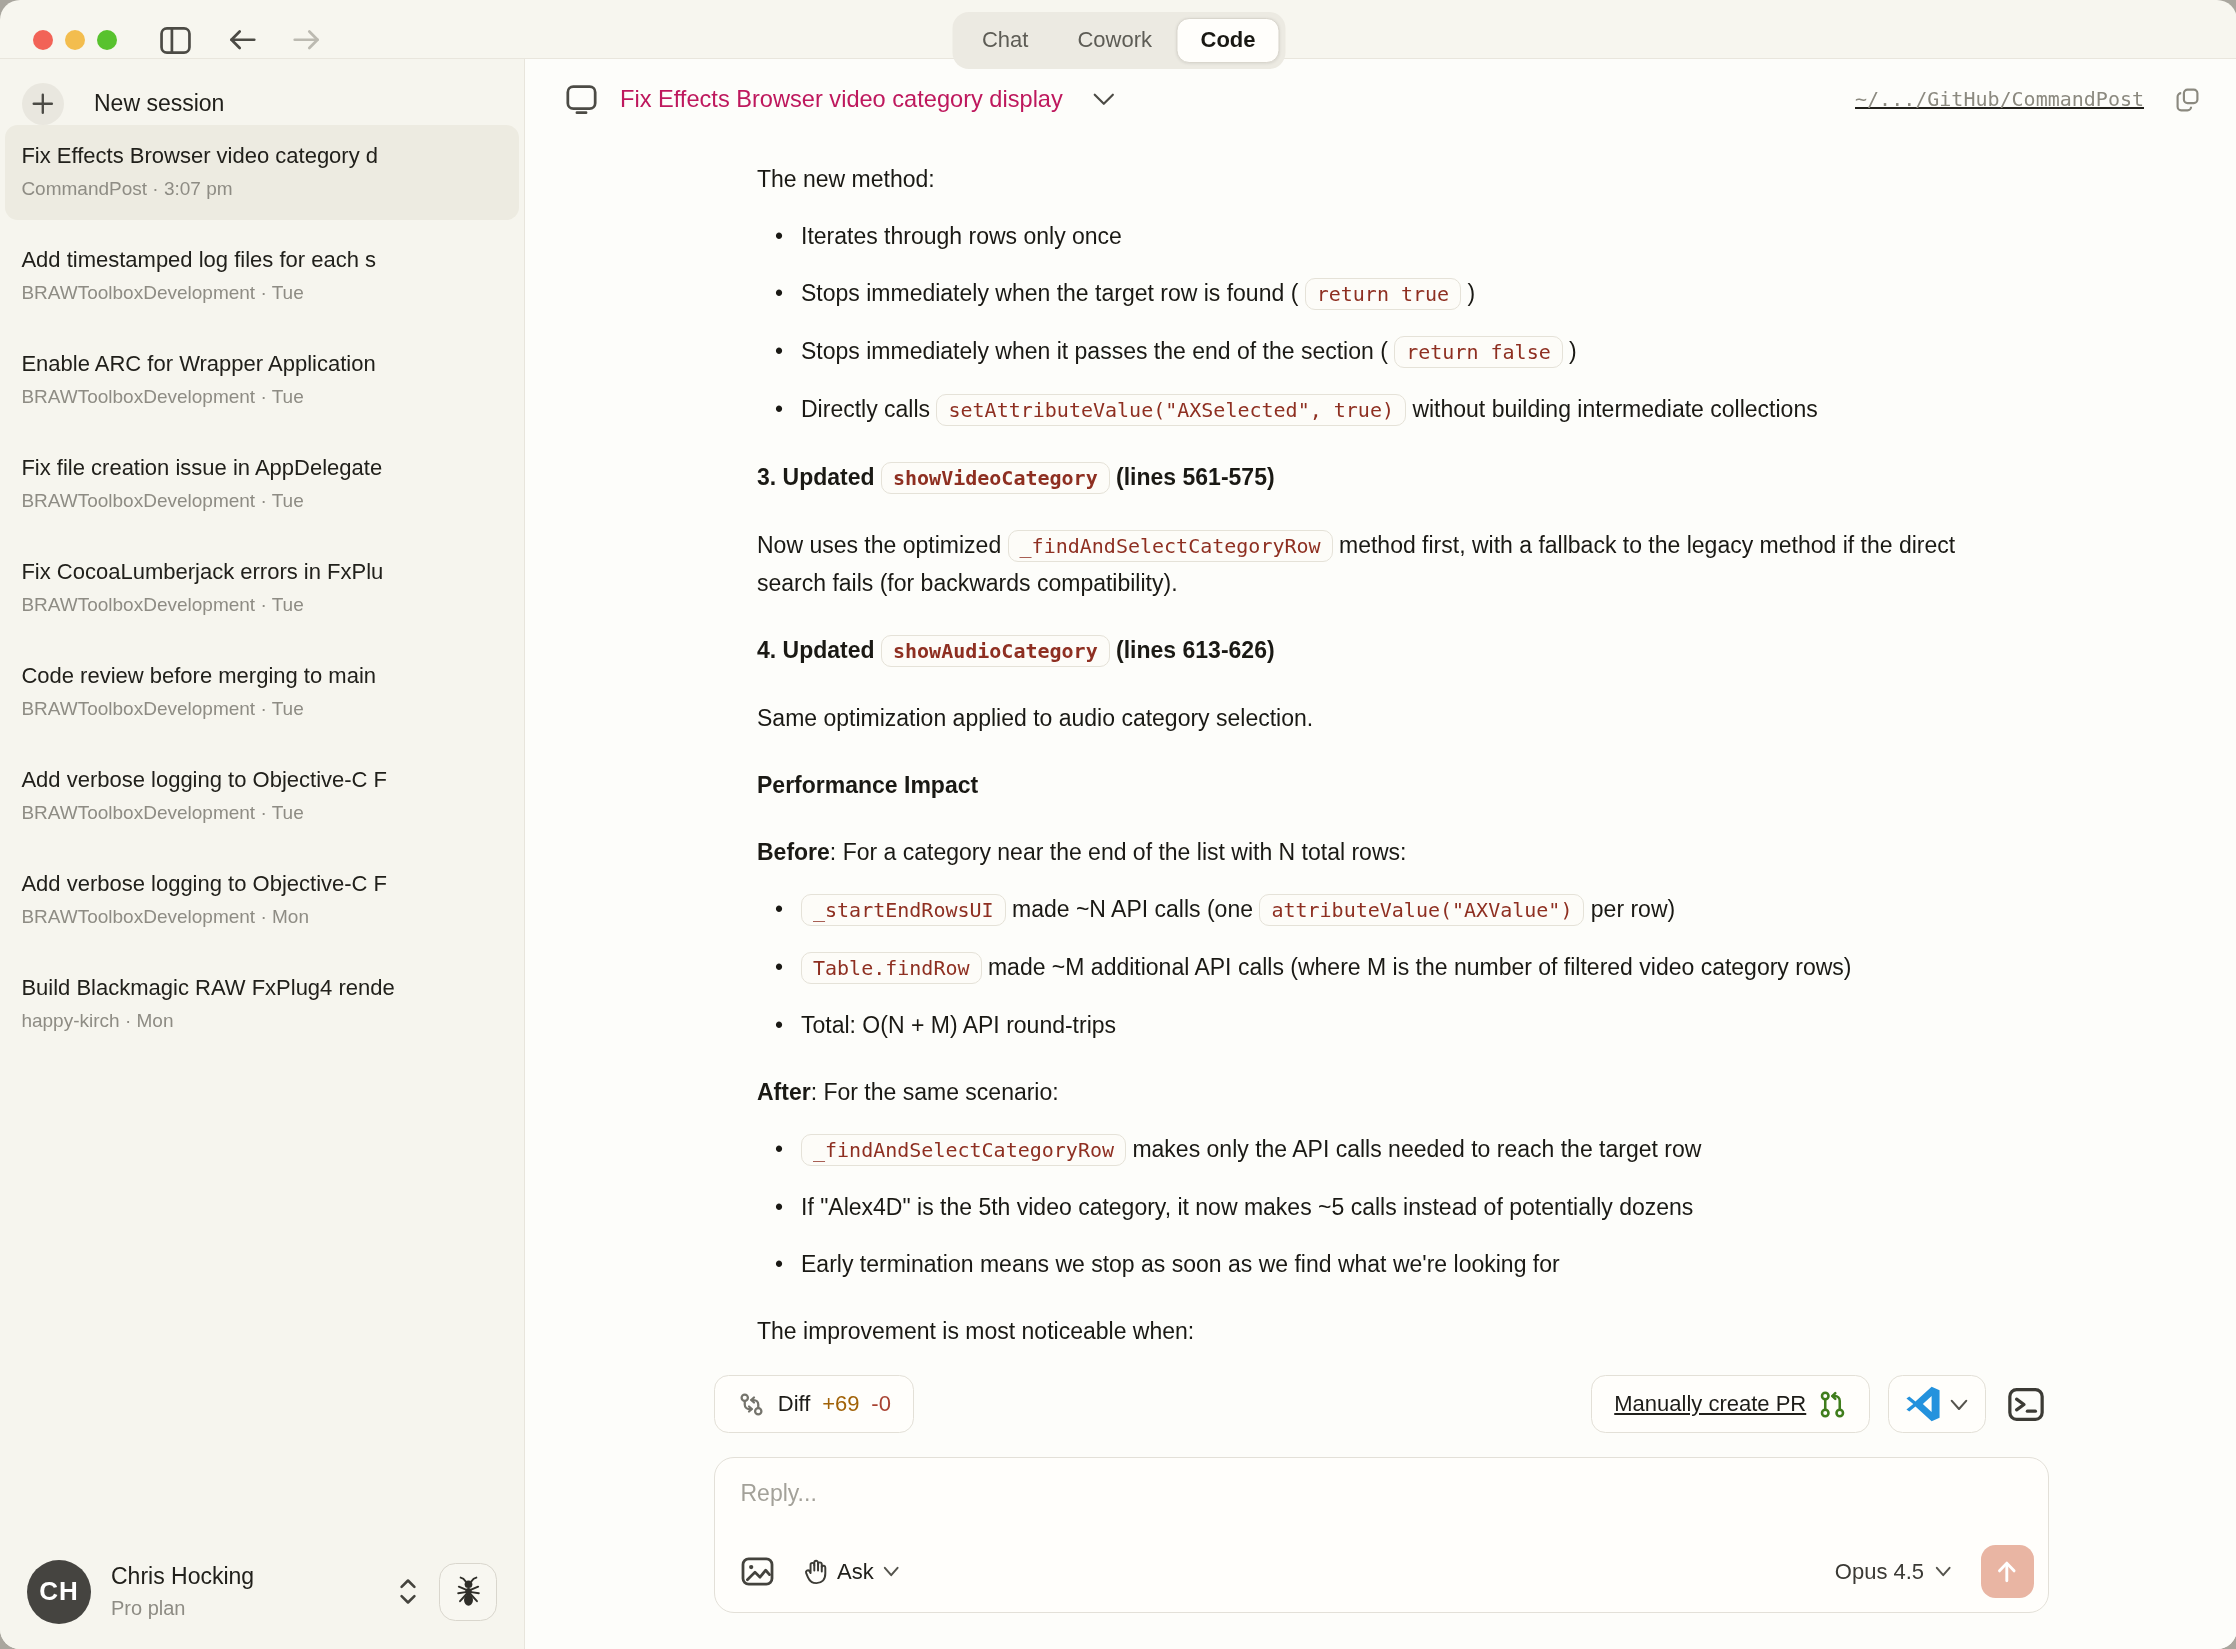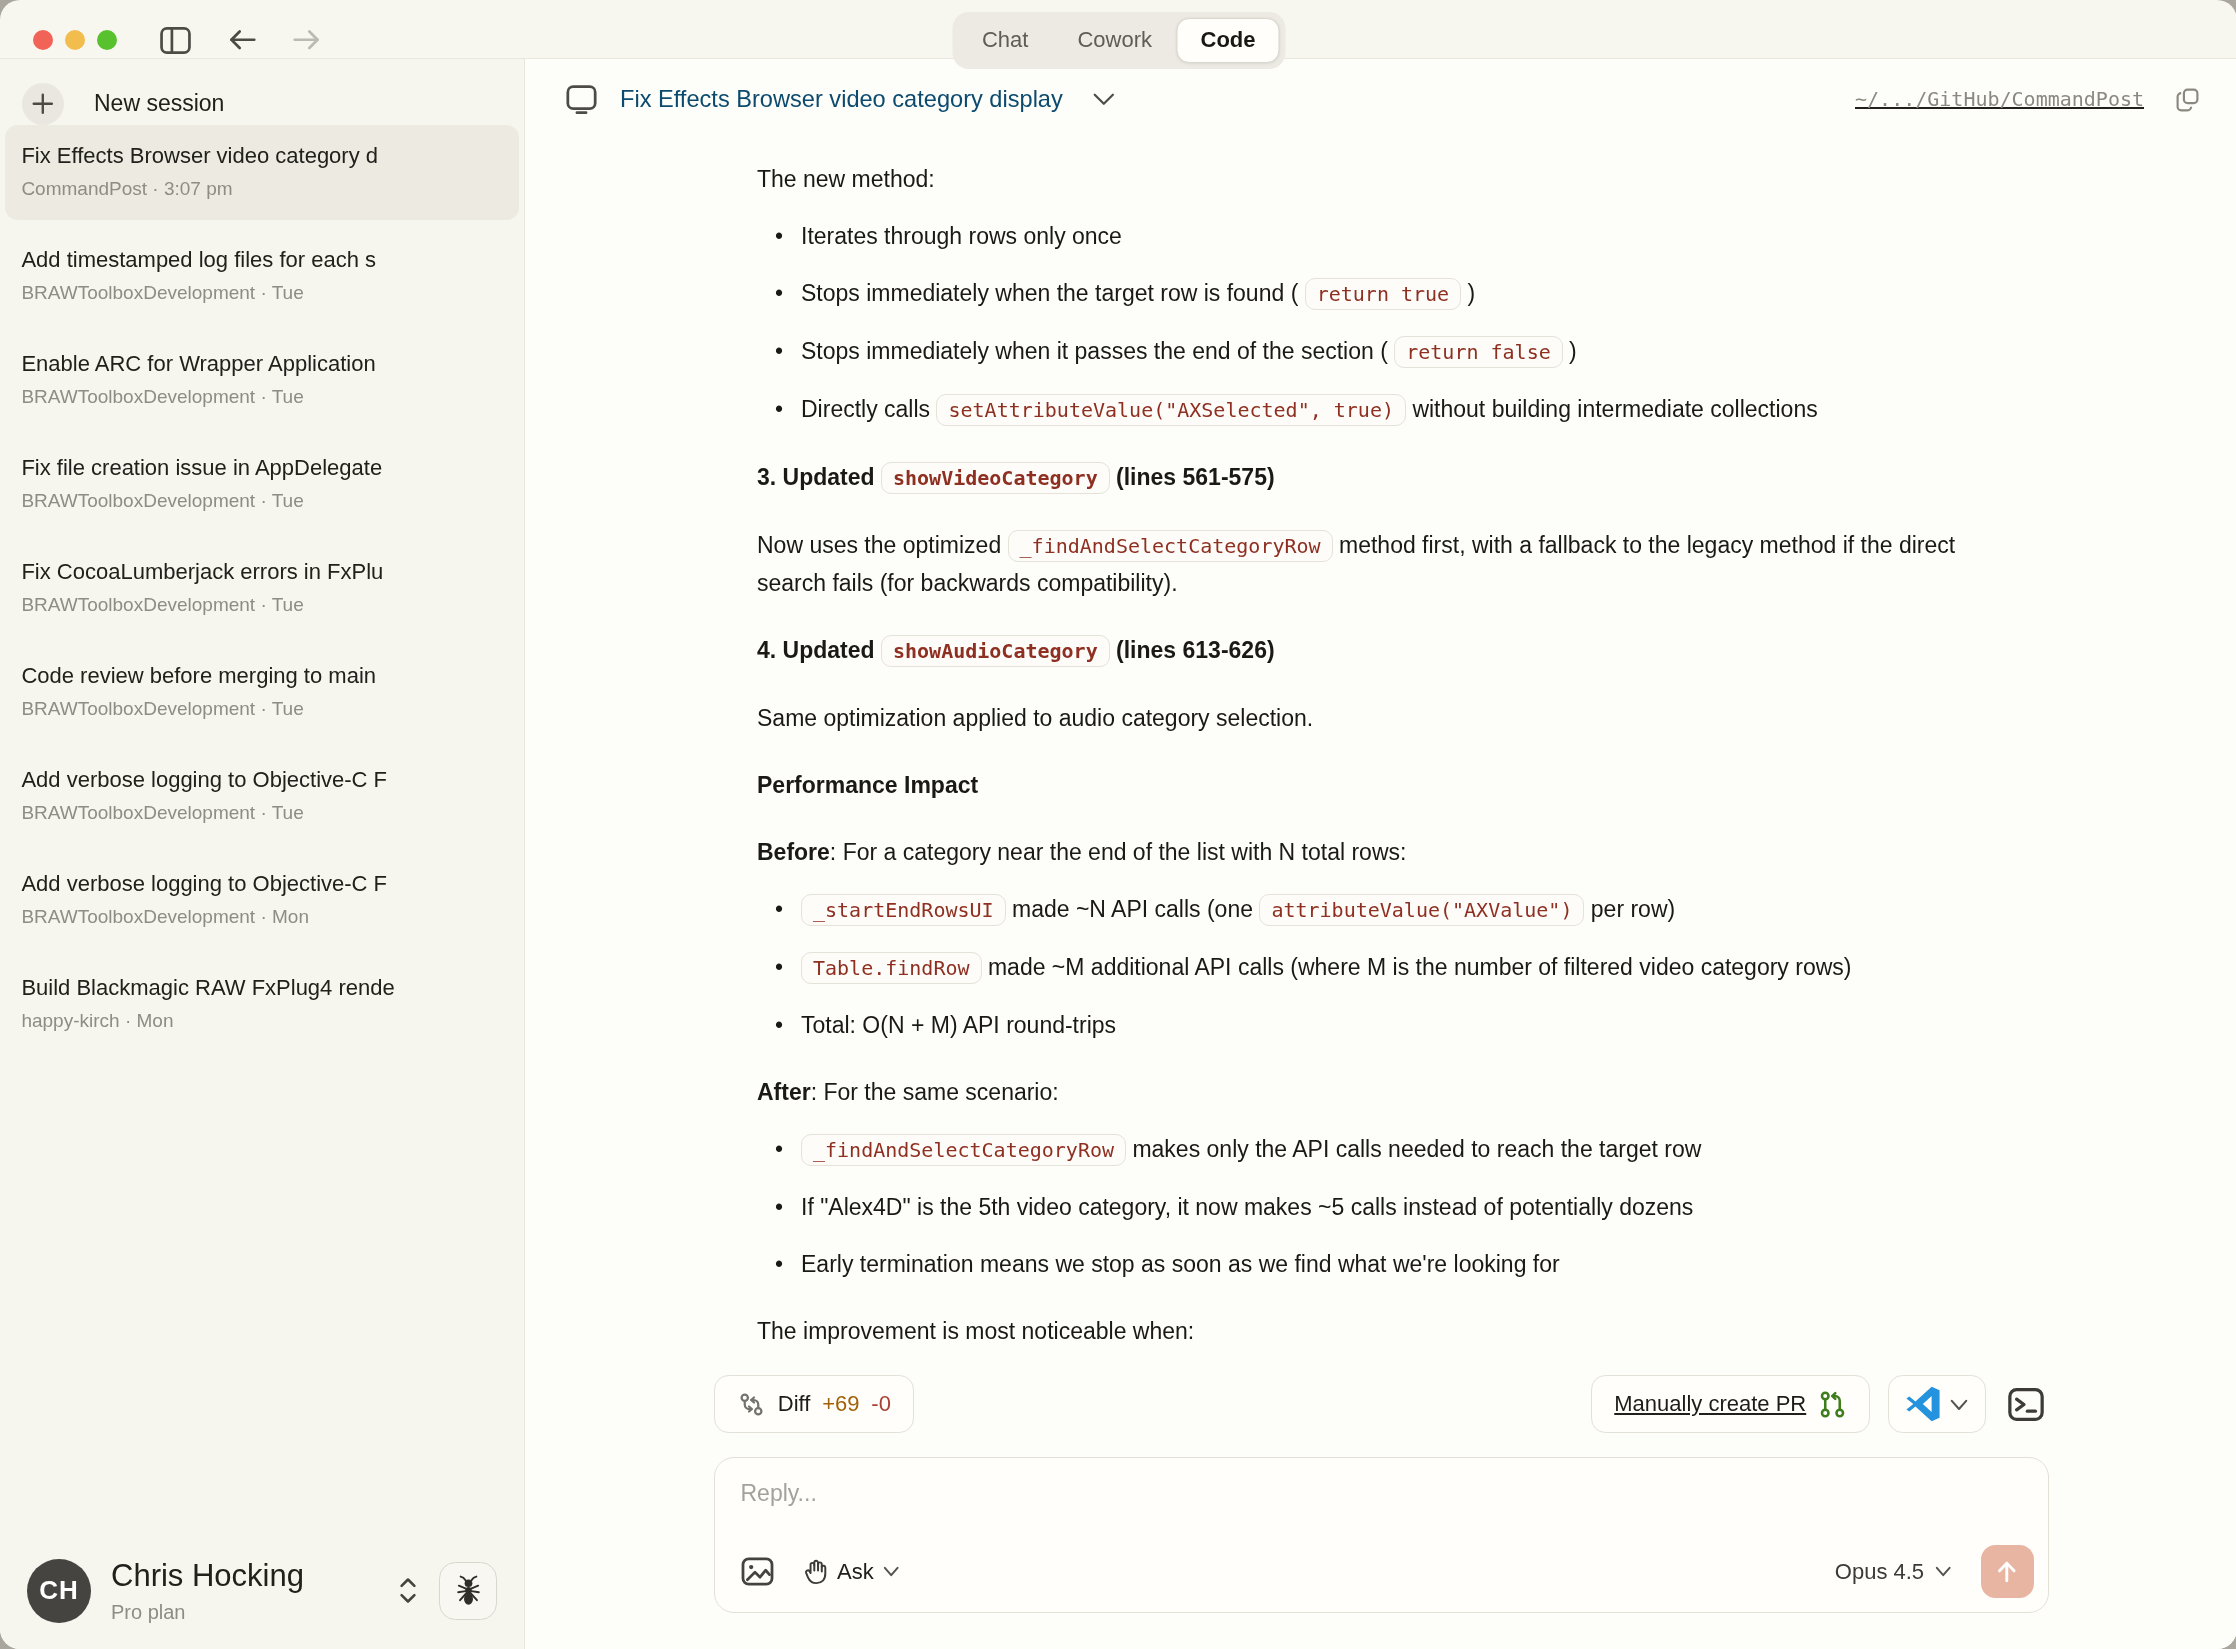--- a/index.html
+++ b/index.html
@@ -41,28 +41,28 @@
   .session{padding:18px 16.4px 20px;border-radius:12.7px;margin-bottom:9px;}
   .session.selected{background:#edebe1;}
   .session-title{font-size:22px;color:#21201b;white-space:nowrap;overflow:hidden;
     -webkit-mask-image:linear-gradient(90deg,#000 80%,transparent 98%);
     mask-image:linear-gradient(90deg,#000 80%,transparent 98%);}
   .session-meta{margin-top:9px;font-size:19px;color:#8e8c84;}
   .user-area{flex:none;display:flex;align-items:center;gap:20px;padding:18px 27px 25.5px 27px;}
   .avatar{width:64px;height:64px;border-radius:50%;background:#454440;color:#fff;
     font-size:26px;font-weight:700;display:flex;align-items:center;justify-content:center;
     letter-spacing:0.9px;flex:none;}
-  .user-name{font-size:31px;color:#21201b;}
+  .user-name{font-size:23px;color:#21201b;}
   .user-plan{font-size:20px;color:#8e8c84;margin-top:6.4px;}
   .user-chevrons{margin-left:auto;}
   .ant-btn{width:58px;height:58px;border:1.4px solid #d9d6cd;border-radius:16.4px;
     display:flex;align-items:center;justify-content:center;flex:none;background:#f8f7f1;}
   
   .main-header{height:80px;flex:none;display:flex;align-items:center;padding:0 36px 0 40px;}
-  .title-text{font-size:23.6px;font-weight:500;color:#0c4a6e;margin-left:22px;white-space:nowrap;}
+  .title-text{font-size:23.6px;font-weight:500;color:#be185d;margin-left:22px;white-space:nowrap;}
   .title-chevron{margin-left:29px;display:flex;align-items:center;}
   .header-right{margin-left:auto;display:flex;align-items:center;gap:30px;text-decoration:underline;}
   .repo-path{font-family:"DejaVu Sans Mono",monospace;font-size:20px;color:#8b897f;white-space:nowrap;}
   
   .content{flex:1;min-height:0;overflow:hidden;padding:14.5px 0 0 232px;}
   .content-inner{width:1247px;font-size:23px;line-height:37px;color:#1a1914;}
   .blk{margin-top:30px;}
   .blk:first-child{margin-top:7.3px;}
   .blk.h{font-weight:700;}
   .ul{margin-top:11.8px;}

